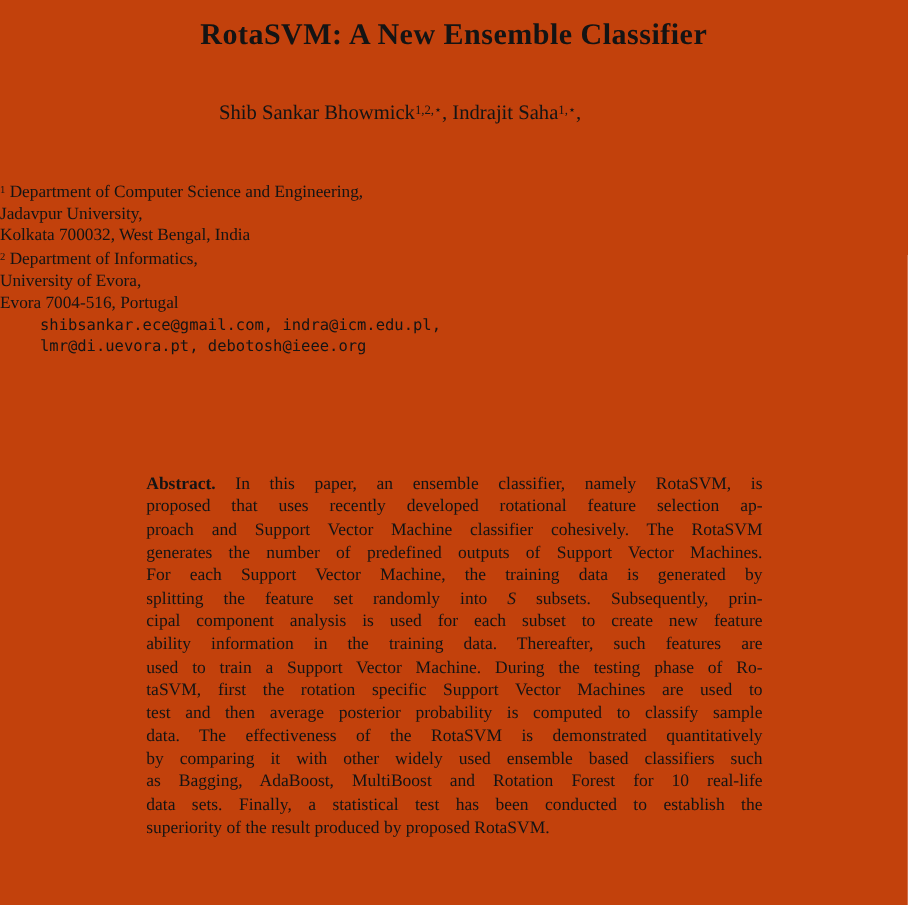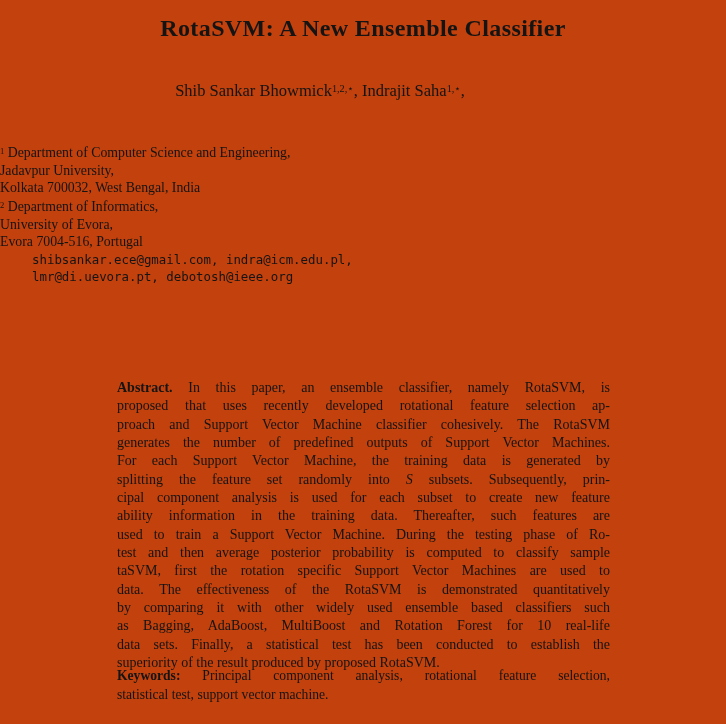--- a/index.html
+++ b/index.html
@@ -76,27 +76,23 @@
   <div class="abstract">
     <div class="jline"><span class="bold">Abstract.</span><span> In this paper, an ensemble classifier, namely RotaSVM, is</span></div>
     <div class="jline">proposed that uses recently developed rotational feature selection ap-</div>
     <div class="jline">proach and Support Vector Machine classifier cohesively. The RotaSVM</div>
     <div class="jline">generates the number of predefined outputs of Support Vector Machines.</div>
     <div class="jline">For each Support Vector Machine, the training data is generated by</div>
     <div class="jline"><span>splitting the feature set randomly into </span><span class="script-s">S</span><span> subsets. Subsequently, prin-</span></div>
     <div class="jline">cipal component analysis is used for each subset to create new feature</div>
     <div class="jline">ability information in the training data. Thereafter, such features are</div>
     <div class="jline">used to train a Support Vector Machine. During the testing phase of Ro-</div>
+    <div class="jline">taSVM, first the rotation specific Support Vector Machines are used to</div>
     <div class="jline">test and then average posterior probability is computed to classify sample</div>
-    <div class="jline">taSVM, first the rotation specific Support Vector Machines are used to</div>
     <div class="jline">data. The effectiveness of the RotaSVM is demonstrated quantitatively</div>
     <div class="jline">by comparing it with other widely used ensemble based classifiers such</div>
     <div class="jline">as Bagging, AdaBoost, MultiBoost and Rotation Forest for 10 real-life</div>
     <div class="jline">data sets. Finally, a statistical test has been conducted to establish the</div>
     <div class="jline last">superiority of the result produced by proposed RotaSVM.</div>
   </div>
 
-  <div class="keywords">
-    <div class="jline"><span class="bold">Keywords:</span><span> Principal component analysis, rotational feature selection,</span></div>
-    <div class="jline last">statistical test, support vector machine.</div>
-  </div>
 
 </div>
 
 </body></html>

